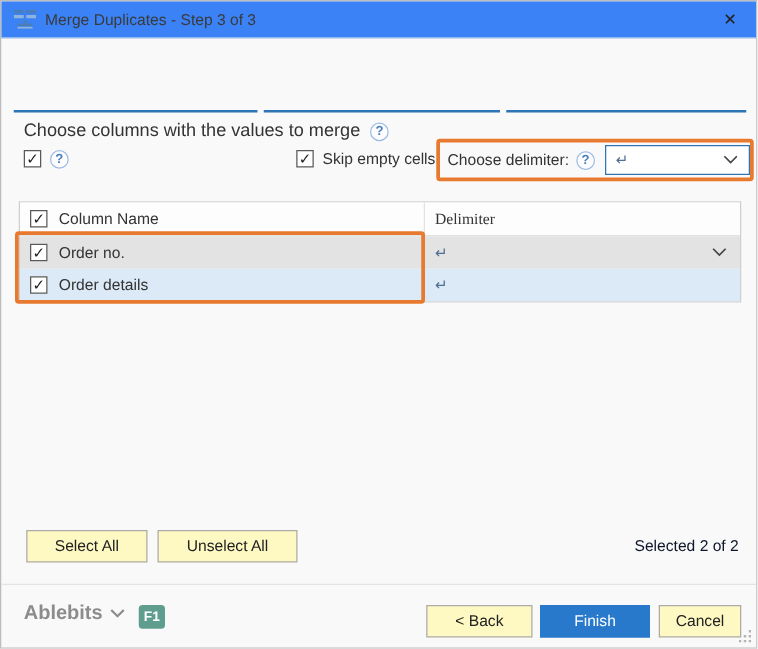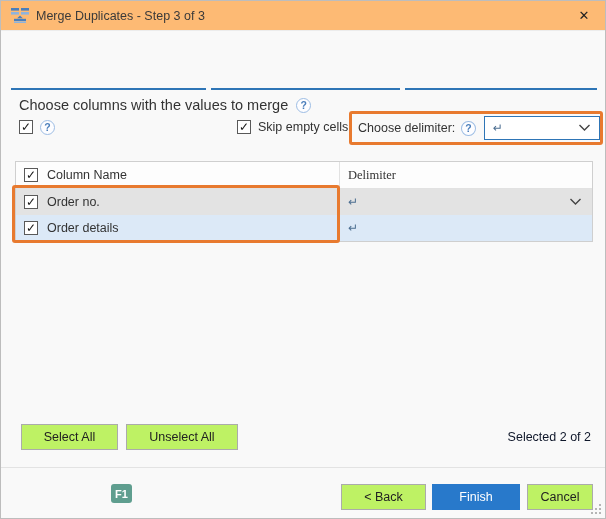--- a/index.html
+++ b/index.html
@@ -6,21 +6,21 @@
   html,body { background:#ffffff; }
   body { font-family:"Liberation Sans", sans-serif; color:#333; }
   .dialog {
     position:relative; width:606px; height:519px;
     background:#f9f9f9; border:1px solid #bdbdbd; overflow:hidden;
     font-size:12.5px;
   }
   
   .titlebar {
     position:absolute; left:0; top:0; width:100%; height:30px;
-    background:#fdba74; border-bottom:1px solid #ececec;
+    background:#3b82f6; border-bottom:1px solid #ececec;
     display:flex; align-items:center; padding-left:10px;
   }
   .app-icon { width:18px; height:15px; margin-right:7px; flex:0 0 auto; }
   .title-text { font-size:12.5px; color:#3a3a3a; }
   .close-btn {
     position:absolute; right:0; top:0; width:42px; height:29px;
     display:flex; align-items:center; justify-content:center;
     font-size:13px; color:#222; cursor:pointer;
   }
   
@@ -83,21 +83,21 @@
   .t-head .cell-name { border-right:1px solid #e2e2e2; }
   .cell-delim { flex:1; display:flex; align-items:center; padding-left:8px; padding-right:10px; height:100%;font-family:Liberation Serif, serif; }
   .cell-delim .chev { margin-left:auto; display:flex; cursor:pointer; }
   
   .rows-highlight {
     position:absolute; left:11px; top:184px; width:328px; height:58px;
     border:3px solid #e87a2f; border-radius:3px; pointer-events:none; z-index:5;
   }
   
   .btn {
-    position:absolute; height:26px; background:#bef264; border:1px solid #ababab;
+    position:absolute; height:26px; background:#fef9c3; border:1px solid #ababab;
     display:flex; align-items:center; justify-content:center;
     font-size:12.5px; color:#222; cursor:pointer;
   }
   .btn-select-all { left:20px; top:423px; width:97px; }
   .btn-unselect-all { left:125px; top:423px; width:112px; }
   .selected-status {
     position:absolute; right:14px; top:429px; color:#0f172a; font-size:12.5px;
   }
   
   .footer-divider { position:absolute; left:0; top:466px; width:100%; height:1px; background:#e3e3e3; }
@@ -212,20 +212,26 @@
     </div>
   </div>
 
   <div class="rows-highlight"></div>
 
   <div class="btn btn-select-all">Select All</div>
   <div class="btn btn-unselect-all">Unselect All</div>
   <div class="selected-status">Selected 2 of 2</div>
 
   <div class="footer-divider"></div>
+  <div class="brand">
+    <span class="brand-text">Ablebits</span>
+    <svg width="12" height="8" viewBox="0 0 12 8">
+        <polyline points="1,1 6,6 11,1" fill="none" stroke="#8c8c8c" stroke-width="1.8"></polyline>
+      </svg>
+  </div>
   <div class="f1-badge">F1</div>
 
   <div class="btn btn-back">&lt; Back</div>
   <div class="btn btn-finish">Finish</div>
   <div class="btn btn-cancel">Cancel</div>
 
   <svg class="grip" width="10" height="10">
     <rect x="8" y="0" width="2" height="2" fill="#b5b5b5"></rect>
     <rect x="8" y="4" width="2" height="2" fill="#b5b5b5"></rect>
     <rect x="8" y="8" width="2" height="2" fill="#b5b5b5"></rect>

